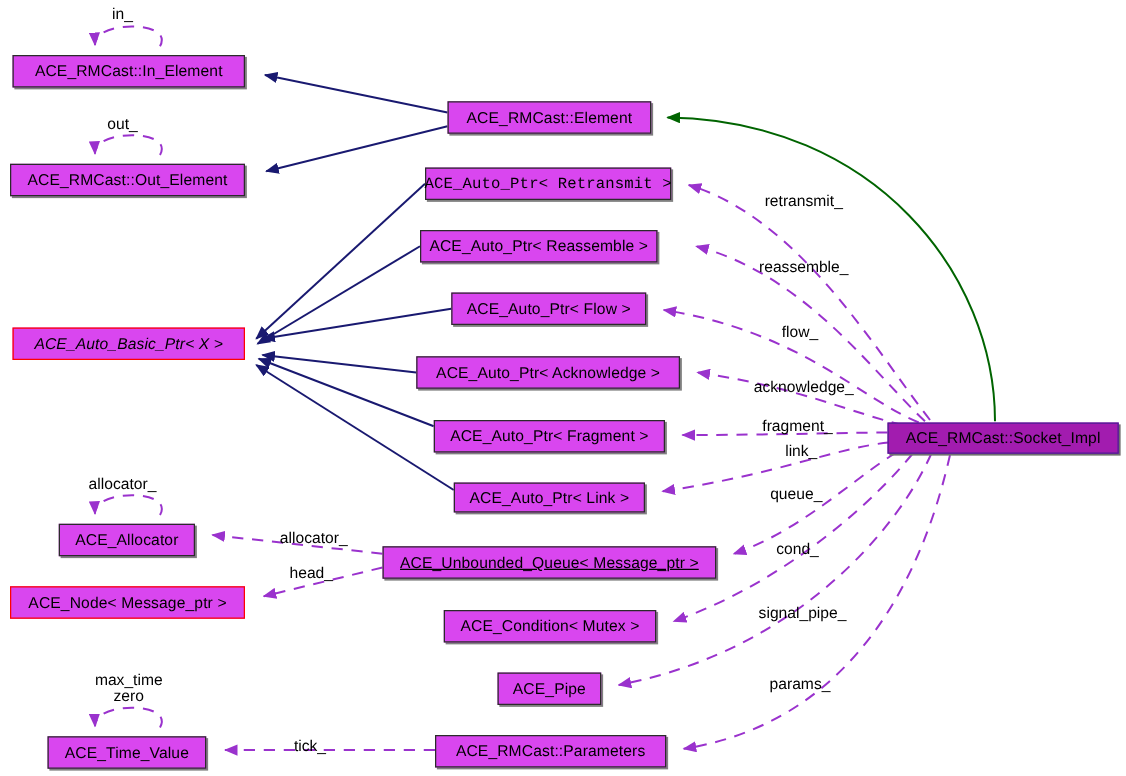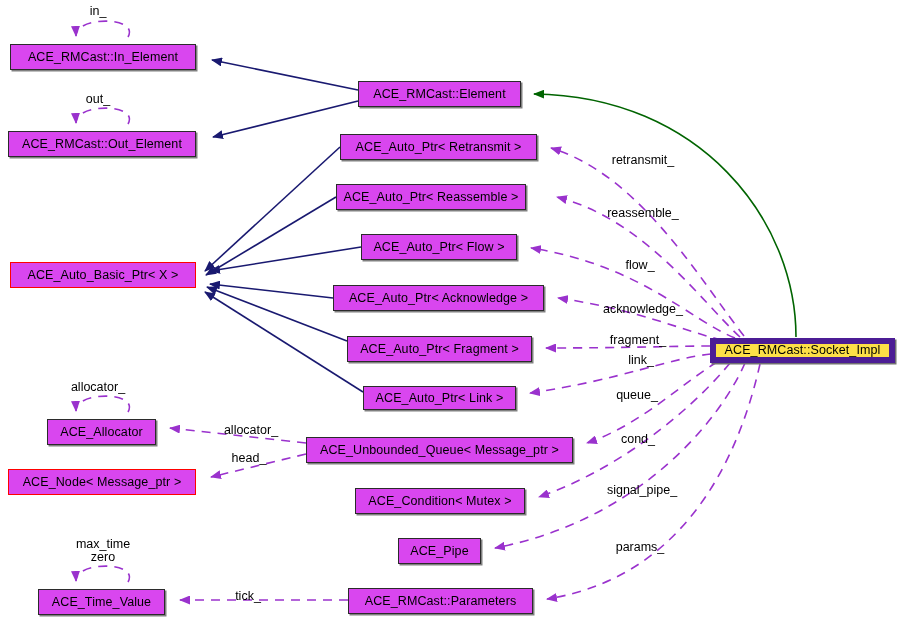--- a/index.html
+++ b/index.html
@@ -37,22 +37,22 @@
     color: #000000;
     white-space: nowrap;
     letter-spacing: 0.1px;
     line-height: 1;
   }
   .node.red {
     border: 1px solid #ff0000;
     box-shadow: none;
   }
   .node.highlight {
-    background: #fde047;
-    border: 6px solid #4c1d95;
+    background: #a21caf;
+    border: 1px solid #4c1d95;
     box-shadow: 1.5px 1.5px 0 0 #707070;
     text-align: center;
   }
   .edge-label {
     position: absolute;
     font-size: 12.5px;
     color: #000000;
     white-space: nowrap;
     line-height: 1.05;
     text-align: center;
@@ -121,21 +121,21 @@
   </div>
 
   <div class="node" style="left:8px; top:131px; width:188px; height:26px;">
     <span>ACE_RMCast::Out_Element</span>
   </div>
 
   <div class="node" style="left:358px; top:81px; width:163px; height:26px;">
     <span>ACE_RMCast::Element</span>
   </div>
 
-  <div class="node" style="left:340px; top:134px; width:197px; height:26px;">
+  <div class="node" style="left:340px; top:134px; width:197px; height:26px;font-family:Liberation Mono, monospace;">
     <span>ACE_Auto_Ptr&lt; Retransmit &gt;</span>
   </div>
 
   <div class="node" style="left:336px; top:184px; width:190px; height:26px;">
     <span>ACE_Auto_Ptr&lt; Reassemble &gt;</span>
   </div>
 
   <div class="node" style="left:361px; top:234px; width:156px; height:26px;">
     <span>ACE_Auto_Ptr&lt; Flow &gt;</span>
   </div>
@@ -145,33 +145,33 @@
   </div>
 
   <div class="node" style="left:347px; top:336px; width:185px; height:26px;">
     <span>ACE_Auto_Ptr&lt; Fragment &gt;</span>
   </div>
 
   <div class="node" style="left:363px; top:386px; width:153px; height:24px;">
     <span>ACE_Auto_Ptr&lt; Link &gt;</span>
   </div>
 
-  <div class="node red" style="left:10px; top:262px; width:186px; height:26px;">
+  <div class="node red" style="left:10px; top:262px; width:186px; height:26px;font-style:italic;">
     <span>ACE_Auto_Basic_Ptr&lt; X &gt;</span>
   </div>
 
   <div class="node" style="left:47px; top:419px; width:109px; height:26px;">
     <span>ACE_Allocator</span>
   </div>
 
   <div class="node red" style="left:8px; top:469px; width:188px; height:26px;">
     <span>ACE_Node&lt; Message_ptr &gt;</span>
   </div>
 
-  <div class="node" style="left:306px; top:437px; width:267px; height:26px;">
+  <div class="node" style="left:306px; top:437px; width:267px; height:26px;text-decoration:underline;">
     <span>ACE_Unbounded_Queue&lt; Message_ptr &gt;</span>
   </div>
 
   <div class="node" style="left:355px; top:488px; width:170px; height:26px;">
     <span>ACE_Condition&lt; Mutex &gt;</span>
   </div>
 
   <div class="node" style="left:398px; top:538px; width:83px; height:26px;">
     <span>ACE_Pipe</span>
   </div>

